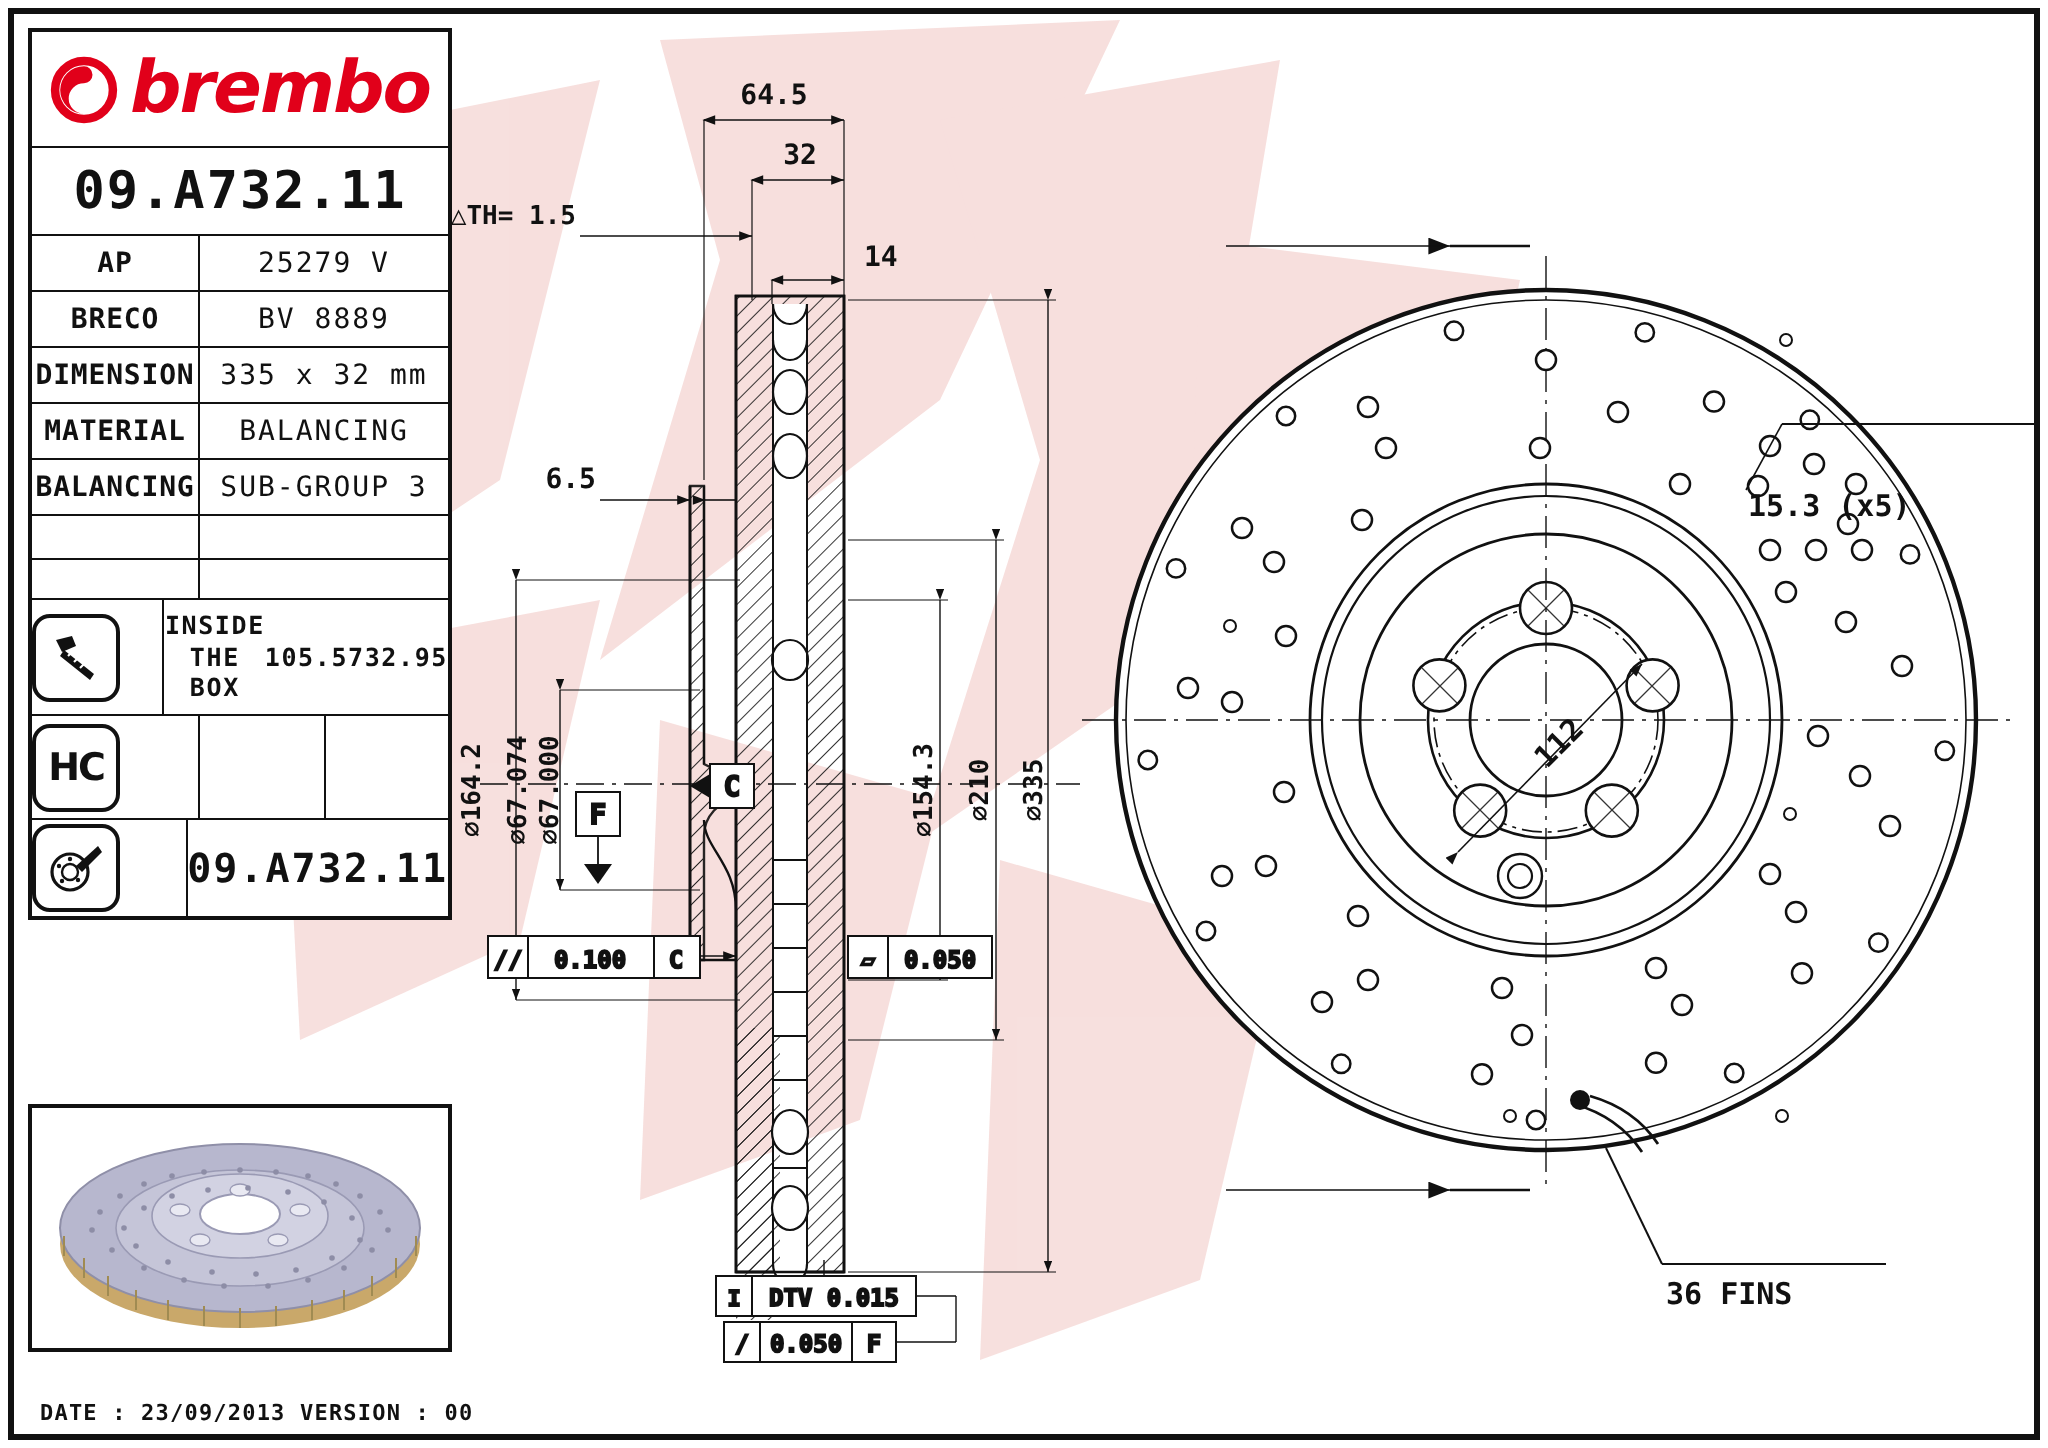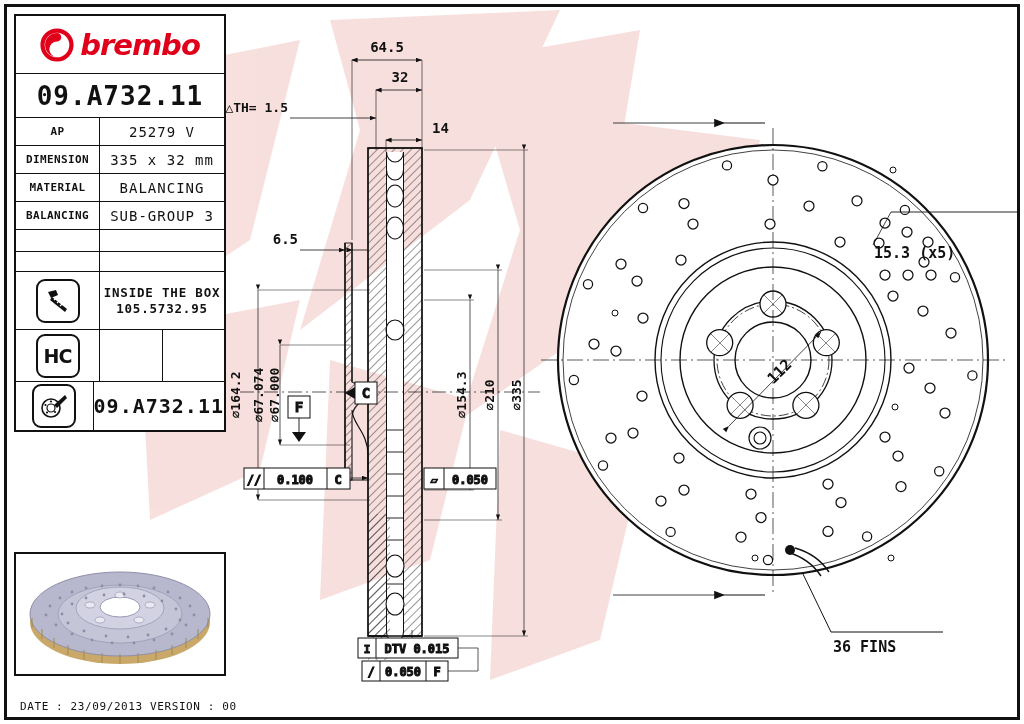--- a/index.html
+++ b/index.html
@@ -7,57 +7,57 @@
   #sheet{position:relative;width:1024px;height:724px;background:#fff;box-sizing:border-box;}
   .frame{position:absolute;left:4px;top:4px;width:1016px;height:716px;border:3px solid #111;box-sizing:border-box;}
   .wm{position:absolute;inset:0;overflow:hidden;pointer-events:none;}
   .wm svg{position:absolute;left:0;top:0;}
 
   
   .table{position:absolute;left:14px;top:14px;width:212px;border:2px solid #111;box-sizing:border-box;background:#fff;}
   .row{display:flex;border-bottom:1.5px solid #111;box-sizing:border-box;}
   .row:last-child{border-bottom:none;}
   .c-lbl{width:84px;border-right:1.5px solid #111;display:flex;align-items:center;justify-content:center;
-         font-size:11px;letter-spacing:.4px;font-weight:700;color:#111;box-sizing:border-box;}
+         font-size:14px;letter-spacing:.4px;font-weight:700;color:#111;box-sizing:border-box;}
   .c-val{flex:1;display:flex;align-items:center;justify-content:center;font-size:14px;font-weight:400;
          letter-spacing:1px;color:#111;box-sizing:border-box;}
   .logo-row{height:58px;align-items:center;justify-content:center;}
   .code-row{height:44px;align-items:center;justify-content:center;}
   .code-row .big{font-size:26px;font-weight:700;letter-spacing:1px;color:#111;}
   .spec-row{height:28px;}
   .blank-row{height:22px;}
   .blank-row .c-val{border-bottom:0;}
   .blank-row2{height:20px;}
   .icon-row{height:58px;}
-  .c-ico{width:84px;border-right:1.5px solid #111;display:flex;align-items:center;justify-content:center;box-sizing:border-box;}
-  .c-txt{flex:1;display:flex;flex-direction:column;align-items:center;justify-content:center;
+  .c-ico{width:84px;border-right:1.5px solid #111;display:flex;align-items:center;box-sizing:border-box;}
+  .c-txt{flex:1;display:flex;flex-direction:row;align-items:center;justify-content:center;
          font-size:12.5px;font-weight:700;letter-spacing:.8px;color:#111;line-height:1.25;box-sizing:border-box;text-align:center;}
   .hc-row{height:52px;}
   .hc-sub{flex:1;display:flex;}
   .hc-a{flex:1;border-right:1.5px solid #111;}
   .hc-b{flex:1;}
   .disc-row{height:48px;}
   .disc-row .c-txt{font-size:20px;letter-spacing:1px;}
 
   
   .brembo{display:flex;align-items:center;gap:6px;}
   .brembo .mark{width:34px;height:34px;}
-  .brembo .word{font-family:"DejaVu Sans",sans-serif;font-size:29px;font-weight:700;color:#e1001a;
+  .brembo .word{font-family:"DejaVu Sans",sans-serif;font-size:36px;font-weight:700;color:#e1001a;
                 letter-spacing:-1px;font-style:italic;}
 
   .icobox{width:40px;height:40px;border:2px solid #111;border-radius:9px;display:flex;
           align-items:center;justify-content:center;background:#fff;}
   .icobox.hc{font-family:"DejaVu Sans",sans-serif;font-weight:700;font-size:19px;color:#111;letter-spacing:-1px;}
 
   
   .photo{position:absolute;left:14px;top:552px;width:212px;height:124px;border:2px solid #111;
          box-sizing:border-box;background:#fff;overflow:hidden;}
 
   
-  .dateline{position:absolute;left:20px;top:700px;font-size:11px;font-weight:400;letter-spacing:.6px;color:#111;}
+  .dateline{position:absolute;left:20px;top:700px;font-size:11px;font-weight:700;letter-spacing:.6px;color:#111;}
 
   
   #draw{position:absolute;left:0;top:0;width:1024px;height:724px;}
   text{font-family:"DejaVu Sans Mono",monospace;fill:#111;}
 </style>
 </head>
 <body>
 
 <div id="sheet">
 
@@ -407,20 +407,24 @@
       </div>
     </div>
 
     <div class="row code-row">
       <span class="big">09.A732.11</span>
     </div>
 
     <div class="row spec-row">
       <div class="c-lbl">AP</div>
       <div class="c-val">25279  V</div>
+    </div>
+    <div class="row spec-row">
+      <div class="c-lbl">BRECO</div>
+      <div class="c-val">BV  8889</div>
     </div>
     <div class="row spec-row">
       <div class="c-lbl">DIMENSION</div>
       <div class="c-val">335 x 32 mm</div>
     </div>
     <div class="row spec-row">
       <div class="c-lbl">MATERIAL</div>
       <div class="c-val">BALANCING</div>
     </div>
     <div class="row spec-row">

